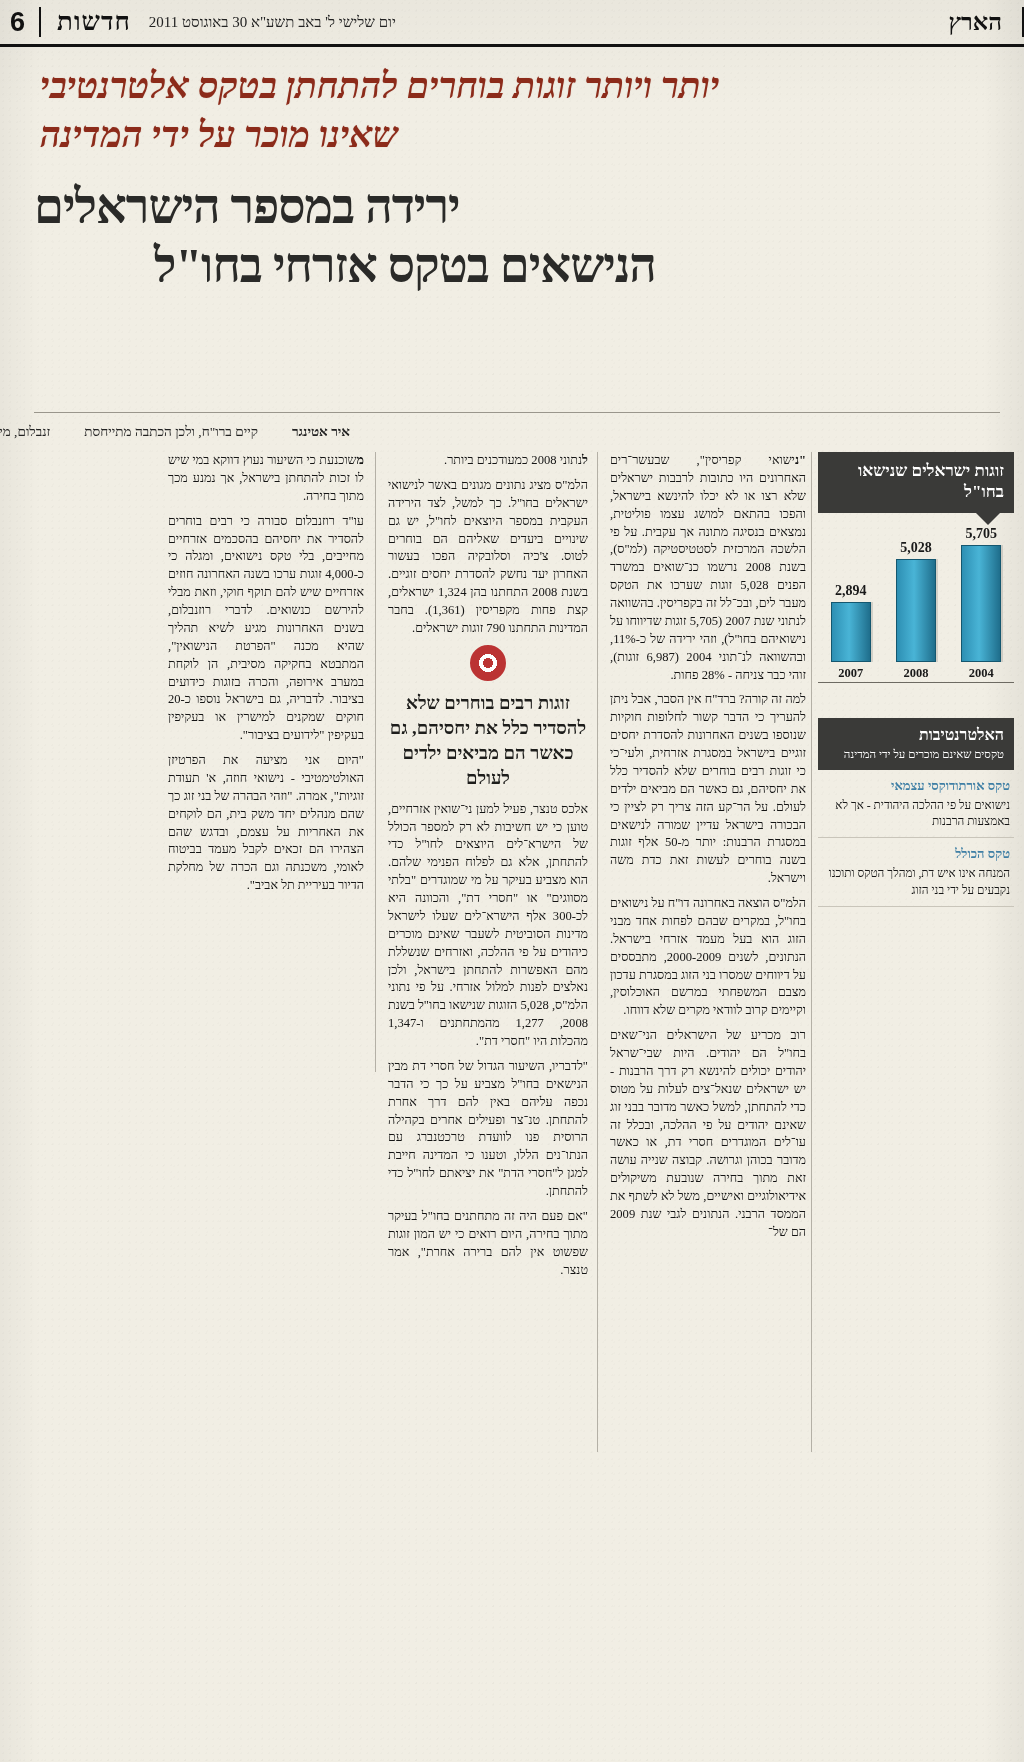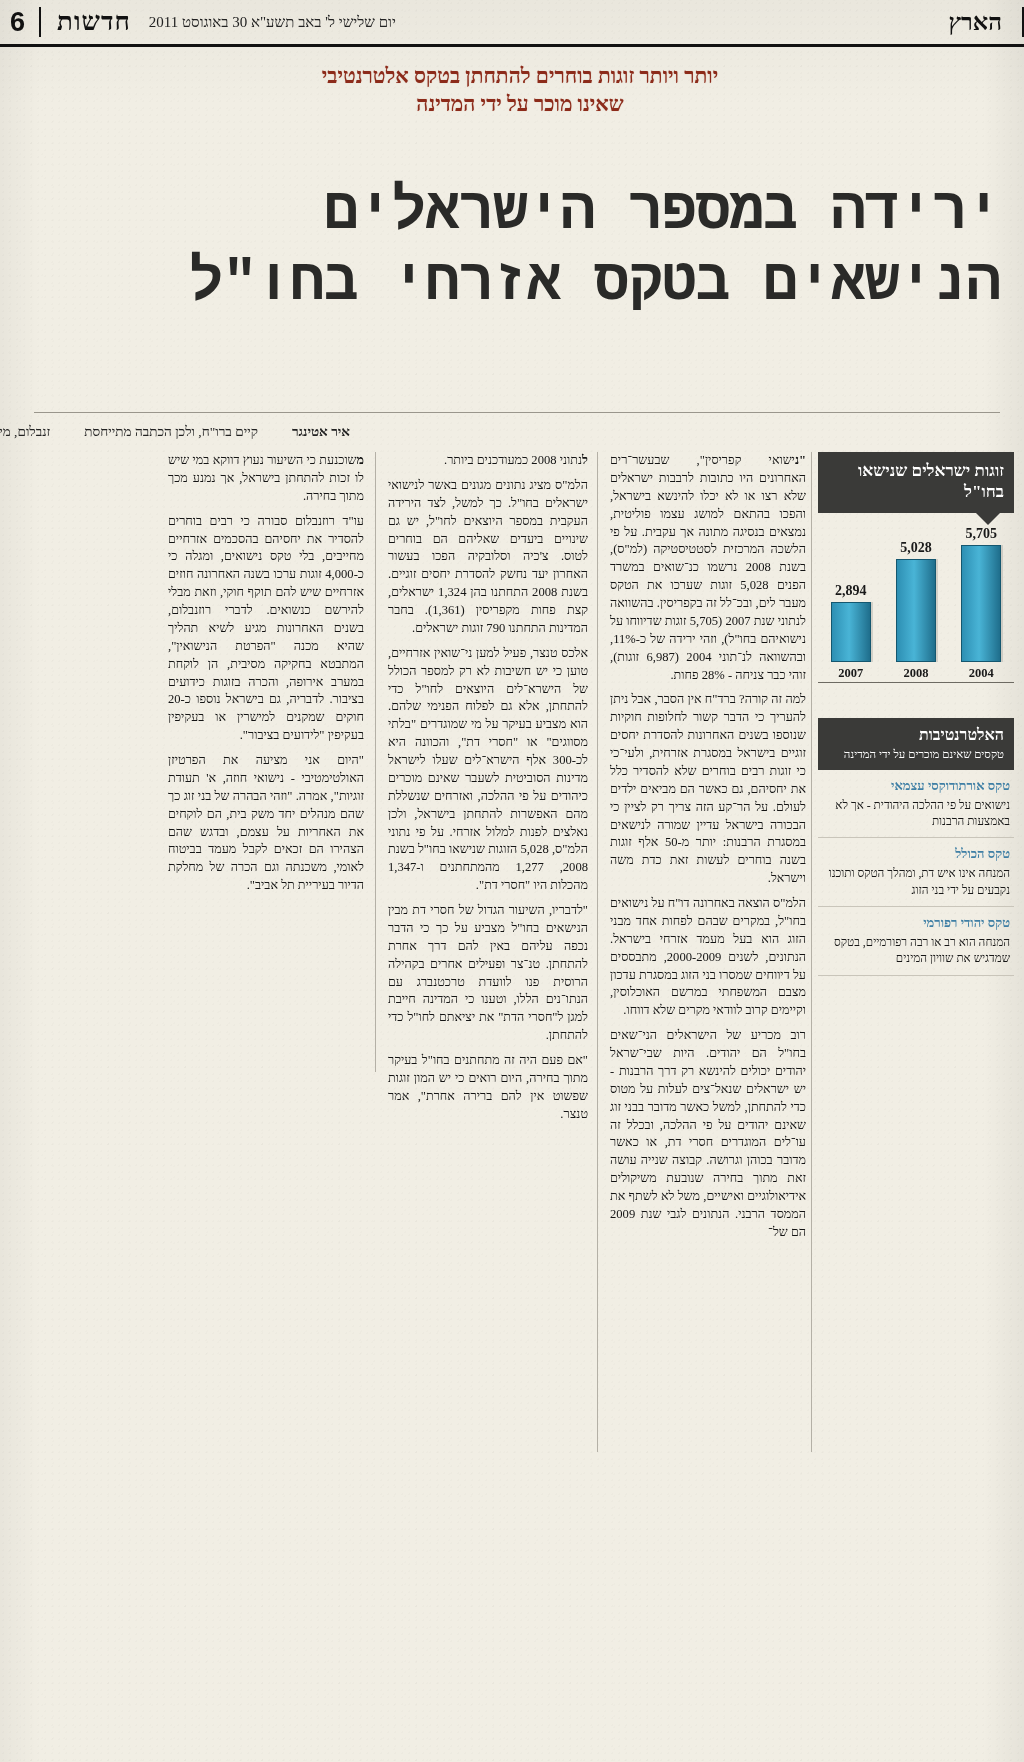--- a/index.html
+++ b/index.html
@@ -36,29 +36,30 @@
   .date-line{
     font-size:15px;color:#222;margin-right:auto;margin-left:18px;padding-right:20px;
     font-family:"Liberation Serif", serif;
   }
   .paper-logo{
     font-size:24px;font-weight:bold;color:#111;margin-left:14px;
     border-right:2px solid #111;padding-right:20px;height:30px;line-height:30px;
   }
   
   .kicker{
-    position:absolute;top:62px;right:24px;width:960px;text-align:center;
-    color:#8c2b1a;font-size:21px;font-weight:bold;line-height:1.35;
-    font-family:"Liberation Serif", serif;
+    position:absolute;top:62px;right:24px;width:960px;text-align:left;
+    color:#8c2b1a;font-size:36px;font-weight:bold;line-height:1.35;
+    font-family:"Liberation Serif", serif;
+    font-style:italic;
   }
   .kicker div{ text-shadow:0 0 1px rgba(140,43,26,.3); }
   .headline{
-    position:absolute;top:178px;right:24px;width:966px;text-align:right;
-    color:#2a2a28;font-weight:bold;font-size:58px;line-height:1.22;
-    font-family:Liberation Mono, monospace;
+    position:absolute;top:178px;right:24px;width:966px;text-align:left;
+    color:#2a2a28;font-weight:bold;font-size:48px;line-height:1.22;
+    font-family:Liberation Serif, serif;
     letter-spacing:-1px;
   }
   .headline .l2{ padding-left:120px; }
   .hr-under-head{
     position:absolute;top:412px;right:24px;width:966px;height:1px;background:#9a968c;
   }
   
   .bylines{
     position:absolute;top:424px;right:24px;width:966px;height:24px;
     display:flex;direction:rtl;font-size:13.5px;color:#222;
@@ -203,35 +204,35 @@
       <div class="t2">טקסים שאינם מוכרים על ידי המדינה</div>
     </div>
     <div class="alt-item">
       <div class="ti">טקס אורתודוקסי עצמאי</div>
       <div class="tx">נישואים על פי ההלכה היהודית - אך לא באמצעות הרבנות</div>
     </div>
     <div class="alt-item">
       <div class="ti">טקס הכולל</div>
       <div class="tx">המנחה אינו איש דת, ומהלך הטקס ותוכנו נקבעים על ידי בני הזוג</div>
     </div>
-    <div class="alt-item">
-      <div class="ti">טקס יהודי רפורמי</div>
-      <div class="tx">המנחה הוא רב או רבה רפורמיים, בטקס שמדגיש את שוויון המינים</div>
-    </div>
   </div>
 
   <div class="col" id="col1">
     <p class="first">משוכנעת כי השיעור נעוץ דווקא במי שיש לו זכות להתחתן בישראל, אך נמנע מכך מתוך בחירה.</p>
     <p>עו"ד רוזנבלום סבורה כי רבים בוחרים להסדיר את יחסיהם בהסכמים אזרחיים מחייבים, בלי טקס נישואים, ומגלה כי כ-4,000 זוגות ערכו בשנה האחרונה חוזים אזרחיים שיש להם תוקף חוקי, וזאת מבלי להירשם כנשואים. לדברי רוזנבלום, בשנים האחרונות מגיע לשיא תהליך שהיא מכנה "הפרטת הנישואין", המתבטא בחקיקה מסיבית, הן לוקחת במערב אירופה, והכרה בזוגות כידועים בציבור. לדבריה, גם בישראל נוספו כ-20 חוקים שמקנים למישרין או בעקיפין בעקיפין "לידועים בציבור".</p>
     <p>"היום אני מציעה את הפרטיזן האולטימטיבי - נישואי חוזה, א' תעודת זוגיות", אמרה. "וזהי הבהרה של בני זוג כך שהם מנהלים יחד משק בית, הם לוקחים את האחריות על עצמם, ובדגש שהם הצהירו הם זכאים לקבל מעמד בביטוח לאומי, משכנתה וגם הכרה של מחלקת הדיור בעיריית תל אביב".</p>
   </div>
 
   <div class="col" id="col2">
     <p class="first">לנתוני 2008 כמעודכנים ביותר.</p>
     <p>הלמ"ס מציג נתונים מגונים באשר לנישואי ישראלים בחו"ל. כך למשל, לצד הירידה העקבית במספר היוצאים לחו"ל, יש גם שינויים ביעדים שאליהם הם בוחרים לטוס. צ'כיה וסלובקיה הפכו בעשור האחרון יעד נחשק להסדרת יחסים זוגיים. בשנת 2008 התחתנו בהן 1,324 ישראלים, קצת פחות מקפריסין (1,361). בחבר המדינות התחתנו 790 זוגות ישראלים.</p>
+    <div class="pull">
+      <div class="target"></div>
+      <div class="ptext">זוגות רבים בוחרים שלא להסדיר כלל את יחסיהם, גם כאשר הם מביאים ילדים לעולם</div>
+    </div>
     <p>אלכס טנצר, פעיל למען ני־שואין אזרחיים, טוען כי יש חשיבות לא רק למספר הכולל של הישרא־לים היוצאים לחו"ל כדי להתחתן, אלא גם לפלוח הפנימי שלהם. הוא מצביע בעיקר על מי שמוגדרים "בלתי מסווגים" או "חסרי דת", והכוונה היא לכ-300 אלף הישרא־לים שעלו לישראל מדינות הסוביטית לשעבר שאינם מוכרים כיהודים על פי ההלכה, ואזרחים שנשללת מהם האפשרות להתחתן בישראל, ולכן נאלצים לפנות למלול אזרחי. על פי נתוני הלמ"ס, 5,028 הזוגות שנישאו בחו"ל בשנת 2008, 1,277 מהמתחתנים ו-1,347 מהכלות היו "חסרי דת".</p>
     <p>"לדבריו, השיעור הגדול של חסרי דת מבין הנישאים בחו"ל מצביע על כך כי הדבר נכפה עליהם באין להם דרך אחרת להתחתן. טנ־צר ופעילים אחרים בקהילה הרוסית פנו לוועדת טרכטנברג עם הנתו־נים הללו, וטענו כי המדינה חייבת למגן ל"חסרי הדת" את יציאתם לחו"ל כדי להתחתן.</p>
     <p>"אם פעם היה זה מתחתנים בחו"ל בעיקר מתוך בחירה, היום רואים כי יש המון זוגות שפשוט אין להם ברירה אחרת", אמר טנצר.</p>
   </div>
 
   <div class="col" id="col3">
     <p class="first">"נישואי קפריסין", שבעשר־רים האחרונים היו כתובות לרבבות ישראלים שלא רצו או לא יכלו להינשא בישראל, והפכו בהתאם למושג עצמו פוליטית, נמצאים בנסיגה מתונה אך עקבית. על פי הלשכה המרכזית לסטטיסטיקה (למ"ס), בשנת 2008 נרשמו כנ־שואים במשרד הפנים 5,028 זוגות שערכו את הטקס מעבר לים, ובכ־לל זה בקפריסין. בהשוואה לנתוני שנת 2007 (5,705 זוגות שדיווחו על נישואיהם בחו"ל), וזהי ירידה של כ-11%, ובהשוואה לנ־תוני 2004 (6,987 זוגות), זוהי כבר צניחה - 28% פחות.</p>
     <p>למה זה קורה? ברד"ח אין הסבר, אבל ניתן להעריך כי הדבר קשור לחלופות חוקיות שנוספו בשנים האחרונות להסדרת יחסים זוגיים בישראל במסגרת אזרחית, ולעי־כי כי זוגות רבים בוחרים שלא להסדיר כלל את יחסיהם, גם כאשר הם מביאים ילדים לעולם. על הר־קע הזה צריך רק לציין כי הבכורה בישראל עדיין שמורה לנישאים במסגרת הרבנות: יותר מ-50 אלף זוגות בשנה בוחרים לעשות זאת כדת משה וישראל.</p>
     <p>הלמ"ס הוצאה באחרונה דו"ח על נישואים בחו"ל, במקרים שבהם לפחות אחד מבני הזוג הוא בעל מעמד אזרחי בישראל. הנתונים, לשנים 2000-2009, מתבססים על דיווחים שמסרו בני הזוג במסגרת עדכון מצבם המשפחתי במרשם האוכלוסין, וקיימים קרוב לוודאי מקרים שלא דווחו.</p>
     <p>רוב מכריע של הישראלים הני־שאים בחו"ל הם יהודים. היות שבי־שראל יהודים יכולים להינשא רק דרך הרבנות - יש ישראלים שנאל־צים לעלות על מטוס כדי להתחתן, למשל כאשר מדובר בבני זוג שאינם יהודים על פי ההלכה, ובכלל זה עו־לים המוגדרים חסרי דת, או כאשר מדובר בכוהן וגרושה. קבוצה שנייה עושה זאת מתוך בחירה שנובעת משיקולים אידיאולוגיים ואישיים, משל לא לשתף את הממסד הרבני. הנתונים לגבי שנת 2009 הם של־</p>

